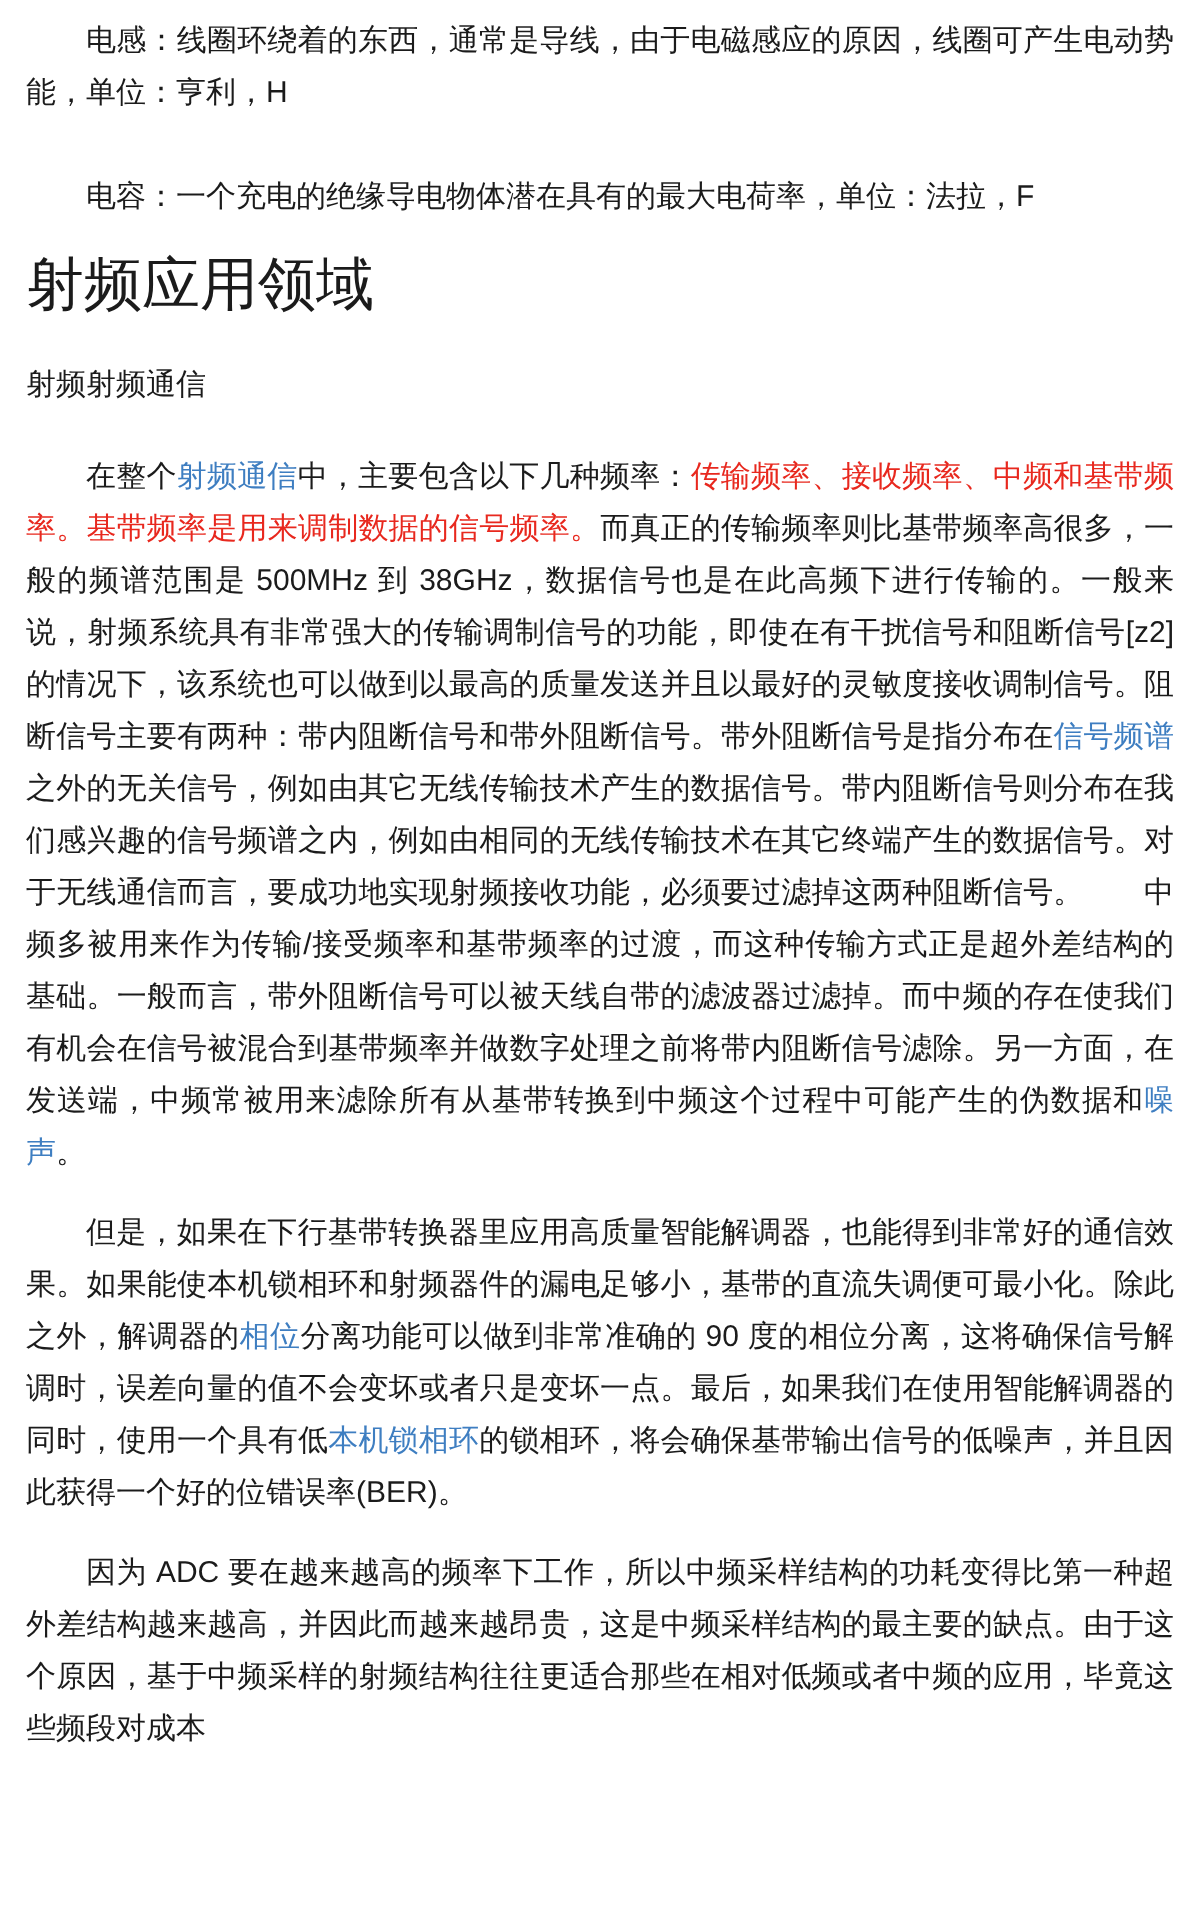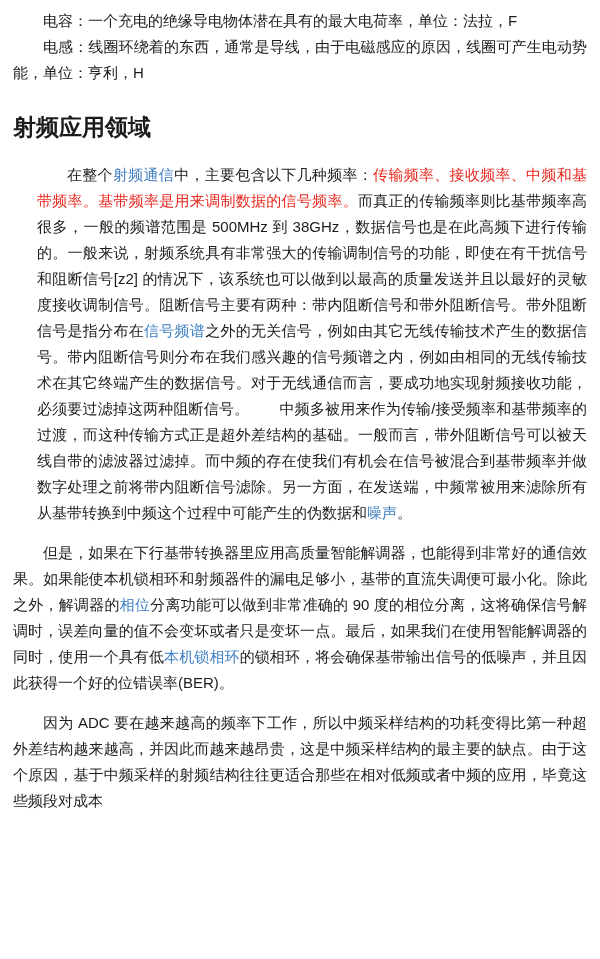--- a/index.html
+++ b/index.html
@@ -27,51 +27,52 @@
   .para {
     font-size: 15px;
     line-height: 26px;
     text-align: justify;
     text-indent: 2em;
     margin: 0;
   }
   .def-1 { margin: 0 0 26px 0; }
   .def-2 { margin: 0; }
   .section-title {
-    font-size: 23px;
+    font-size: 29px;
     line-height: 30px;
-    font-weight: bold;
+    font-weight: normal;
     color: var(--text);
     margin: 16px 0 0 0;
     text-indent: 0;
   }
   .subsection-title {
     font-size: 15px;
     line-height: 26px;
     font-weight: normal;
     color: var(--text);
     margin: 22px 0 0 0;
     text-indent: 0;
   }
   .body-para { margin: 14px 0 0 0; }
-  .first-body { margin-top: 20px; margin-left: 24px; }
+  .first-body { margin-top: 20px; }
   .seg-default { color: var(--text); }
   .seg-link { color: var(--link); text-decoration: none; cursor: pointer; }
   .seg-red { color: var(--red); }
 </style>
 </head>
 <body>
 
 <div class="page">
+  <p class="para def-1">电感：线圈环绕着的东西，通常是导线，由于电磁感应的原因，线圈可产生电动势能，单位：亨利，H</p>
+
   <p class="para def-2">电容：一个充电的绝缘导电物体潜在具有的最大电荷率，单位：法拉，F</p>
-
-  <p class="para def-1">电感：线圈环绕着的东西，通常是导线，由于电磁感应的原因，线圈可产生电动势能，单位：亨利，H</p>
 
   <h1 class="section-title">射频应用领域</h1>
 
+  <h2 class="subsection-title">射频射频通信</h2>
 
   <p class="para body-para first-body"><span class="seg-default">在整个</span><span class="seg-link">射频通信</span><span class="seg-default">中，主要包含以下几种频率：</span><span class="seg-red">传输频率、接收频率、中频和基带频率。基带频率是用来调制数据的信号频率。</span><span class="seg-default">而真正的传输频率则比基带频率高很多，一般的频谱范围是 500MHz 到 38GHz，数据信号也是在此高频下进行传输的。一般来说，射频系统具有非常强大的传输调制信号的功能，即使在有干扰信号和阻断信号[z2] 的情况下，该系统也可以做到以最高的质量发送并且以最好的灵敏度接收调制信号。阻断信号主要有两种：带内阻断信号和带外阻断信号。带外阻断信号是指分布在</span><span class="seg-link">信号频谱</span><span class="seg-default">之外的无关信号，例如由其它无线传输技术产生的数据信号。带内阻断信号则分布在我们感兴趣的信号频谱之内，例如由相同的无线传输技术在其它终端产生的数据信号。对于无线通信而言，要成功地实现射频接收功能，必须要过滤掉这两种阻断信号。　　中频多被用来作为传输/接受频率和基带频率的过渡，而这种传输方式正是超外差结构的基础。一般而言，带外阻断信号可以被天线自带的滤波器过滤掉。而中频的存在使我们有机会在信号被混合到基带频率并做数字处理之前将带内阻断信号滤除。另一方面，在发送端，中频常被用来滤除所有从基带转换到中频这个过程中可能产生的伪数据和</span><span class="seg-link">噪声</span><span class="seg-default">。</span></p>
 
 
   <p class="para body-para"><span class="seg-default">但是，如果在下行基带转换器里应用高质量智能解调器，也能得到非常好的通信效果。如果能使本机锁相环和射频器件的漏电足够小，基带的直流失调便可最小化。除此之外，解调器的</span><span class="seg-link">相位</span><span class="seg-default">分离功能可以做到非常准确的 90 度的相位分离，这将确保信号解调时，误差向量的值不会变坏或者只是变坏一点。最后，如果我们在使用智能解调器的同时，使用一个具有低</span><span class="seg-link">本机锁相环</span><span class="seg-default">的锁相环，将会确保基带输出信号的低噪声，并且因此获得一个好的位错误率(BER)。</span></p>
 
   <p class="para body-para"><span class="seg-default">因为 ADC 要在越来越高的频率下工作，所以中频采样结构的功耗变得比第一种超外差结构越来越高，并因此而越来越昂贵，这是中频采样结构的最主要的缺点。由于这个原因，基于中频采样的射频结构往往更适合那些在相对低频或者中频的应用，毕竟这些频段对成本</span></p>
 </div>
 
 </body></html>

